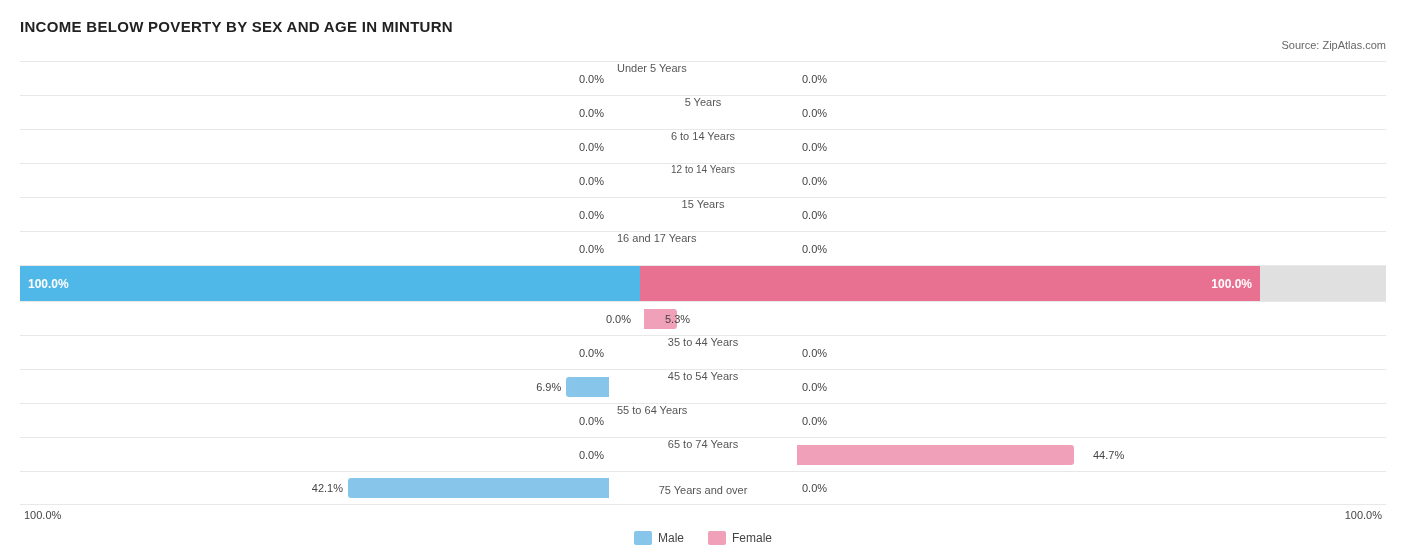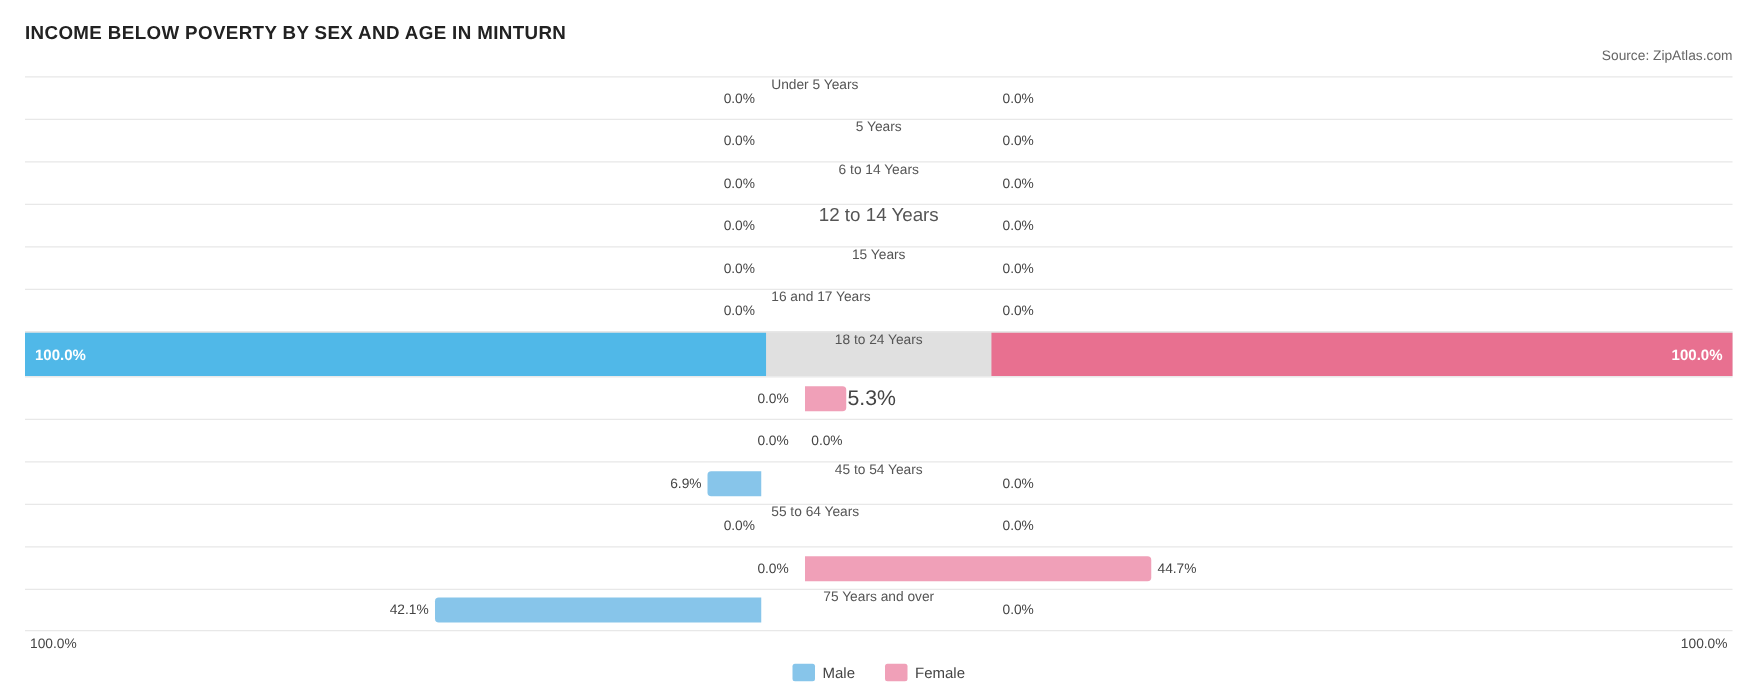--- a/index.html
+++ b/index.html
@@ -83,21 +83,21 @@
           </div>
           <div style="width: 180px; text-align: center; font-size: 11px; color: rgb(85, 85, 85); z-index: 2; flex-shrink: 0; padding: 0px 4px;">6 to 14 Years</div>
           <div style="width: 620px; display: flex; align-items: center; justify-content: flex-start; height: 100%; position: relative; padding-left: 4px; overflow: hidden;">
             <span style="position: absolute; left: 9px; font-size: 11px; color: rgb(68, 68, 68); white-space: nowrap;">0.0%</span>
           </div>
         </div>
         <div style="display: flex; align-items: stretch; width: 100%; height: 34px; border-top: 1px solid rgb(232, 232, 232); position: relative;">
           <div style="width: 620px; display: flex; align-items: center; justify-content: flex-end; height: 100%; position: relative; padding-right: 4px; overflow: hidden;">
             <span style="position: absolute; right: 9px; font-size: 11px; color: rgb(68, 68, 68); white-space: nowrap;">0.0%</span>
           </div>
-          <div style="width: 180px; text-align: center; font-size: 15px; color: rgb(85, 85, 85); z-index: 2; flex-shrink: 0; padding: 0px 4px;">12 to 14 Years</div>
+          <div style="width: 180px; text-align: center; font-size: 10px; color: rgb(85, 85, 85); z-index: 2; flex-shrink: 0; padding: 0px 4px;">12 to 14 Years</div>
           <div style="width: 620px; display: flex; align-items: center; justify-content: flex-start; height: 100%; position: relative; padding-left: 4px; overflow: hidden;">
             <span style="position: absolute; left: 9px; font-size: 11px; color: rgb(68, 68, 68); white-space: nowrap;">0.0%</span>
           </div>
         </div>
         <div style="display: flex; align-items: stretch; width: 100%; height: 34px; border-top: 1px solid rgb(232, 232, 232); position: relative;">
           <div style="width: 620px; display: flex; align-items: center; justify-content: flex-end; height: 100%; position: relative; padding-right: 4px; overflow: hidden;">
             <span style="position: absolute; right: 9px; font-size: 11px; color: rgb(68, 68, 68); white-space: nowrap;">0.0%</span>
           </div>
           <div style="width: 180px; text-align: center; font-size: 11px; color: rgb(85, 85, 85); z-index: 2; flex-shrink: 0; padding: 0px 4px;">15 Years</div>
           <div style="width: 620px; display: flex; align-items: center; justify-content: flex-start; height: 100%; position: relative; padding-left: 4px; overflow: hidden;">
@@ -111,39 +111,39 @@
           <div style="width: 180px; font-size: 11px; color: rgb(85, 85, 85); z-index: 2; flex-shrink: 0; padding: 0px 4px;">16 and 17 Years</div>
           <div style="width: 620px; display: flex; align-items: center; justify-content: flex-start; height: 100%; position: relative; padding-left: 4px; overflow: hidden;">
             <span style="position: absolute; left: 9px; font-size: 11px; color: rgb(68, 68, 68); white-space: nowrap;">0.0%</span>
           </div>
         </div>
         <div style="display: flex; align-items: stretch; width: 100%; height: 36px; border-top: 1px solid rgb(232, 232, 232); position: relative; background: rgb(224, 224, 224);">
           <div style="width: 620px; display: flex; align-items: center; justify-content: flex-end; height: 100%; position: relative; padding-right: 4px; overflow: hidden;">
             <div style="position: absolute; right: 0px; top: 0px; width: 620px; height: 100%; background: rgb(80, 184, 232);"></div>
             <span style="position: absolute; left: 8px; font-size: 12px; color: rgb(255, 255, 255); font-weight: bold; z-index: 3;">100.0%</span>
           </div>
-          <div style="width: 180px; text-align: center; font-size: 11px; color: rgb(85, 85, 85); z-index: 2; flex-shrink: 0; padding: 0px 4px;">18 to 24 Years</div>
           <div style="width: 620px; display: flex; align-items: center; justify-content: flex-start; height: 100%; position: relative; padding-left: 4px; overflow: hidden;">
             <div style="position: absolute; left: 0px; top: 0px; width: 620px; height: 100%; background: rgb(232, 112, 144);"></div>
             <span style="position: absolute; right: 8px; font-size: 12px; color: rgb(255, 255, 255); font-weight: bold; z-index: 3;">100.0%</span>
           </div>
         </div>
         <div style="display: flex; align-items: stretch; width: 100%; height: 34px; border-top: 1px solid rgb(232, 232, 232); position: relative;">
           <div style="width: 620px; display: flex; align-items: center; justify-content: flex-end; height: 100%; position: relative; padding-right: 4px; overflow: hidden;">
             <span style="position: absolute; right: 9px; font-size: 11px; color: rgb(68, 68, 68); white-space: nowrap;">0.0%</span>
           </div>
           <div style="width: 620px; display: flex; align-items: center; justify-content: flex-start; height: 100%; position: relative; padding-left: 4px; overflow: hidden;">
             <div style="height: 20px; background: rgb(240, 160, 184); border-radius: 0px 3px 3px 0px; position: absolute; left: 4px; top: 50%; transform: translateY(-50%); width: 32.86px;"></div>
-            <span style="position: absolute; left: 38px; font-size: 17px; color: rgb(68, 68, 68); white-space: nowrap;">5.3%</span>
-          </div>
-        </div>
-        <div style="display: flex; align-items: stretch; width: 100%; height: 34px; border-top: 1px solid rgb(232, 232, 232); position: relative;">
-          <div style="width: 620px; display: flex; align-items: center; justify-content: flex-end; height: 100%; position: relative; padding-right: 4px; overflow: hidden;">
-            <span style="position: absolute; right: 9px; font-size: 11px; color: rgb(68, 68, 68); white-space: nowrap;">0.0%</span>
-          </div>
+            <span style="position: absolute; left: 25px; font-size: 11px; color: rgb(68, 68, 68); white-space: nowrap;">5.3%</span>
+          </div>
+        </div>
+        <div style="display: flex; align-items: stretch; width: 100%; height: 34px; border-top: 1px solid rgb(232, 232, 232); position: relative;">
+          <div style="width: 620px; display: flex; align-items: center; justify-content: flex-end; height: 100%; position: relative; padding-right: 4px; overflow: hidden;">
+            <span style="position: absolute; right: 9px; font-size: 11px; color: rgb(68, 68, 68); white-space: nowrap;">0.0%</span>
+          </div>
+          <div style="width: 180px; text-align: center; font-size: 11px; color: rgb(85, 85, 85); z-index: 2; flex-shrink: 0; padding: 0px 4px;">35 to 44 Years</div>
           <div style="width: 620px; display: flex; align-items: center; justify-content: flex-start; height: 100%; position: relative; padding-left: 4px; overflow: hidden;">
             <span style="position: absolute; left: 9px; font-size: 11px; color: rgb(68, 68, 68); white-space: nowrap;">0.0%</span>
           </div>
         </div>
         <div style="display: flex; align-items: stretch; width: 100%; height: 34px; border-top: 1px solid rgb(232, 232, 232); position: relative;">
           <div style="width: 620px; display: flex; align-items: center; justify-content: flex-end; height: 100%; position: relative; padding-right: 4px; overflow: hidden;">
             <div style="height: 20px; background: rgb(135, 197, 234); border-radius: 3px 0px 0px 3px; position: absolute; right: 4px; top: 50%; transform: translateY(-50%); width: 42.78px;"></div>
             <span style="position: absolute; right: 51.78px; font-size: 11px; color: rgb(68, 68, 68); white-space: nowrap;">6.9%</span>
           </div>
           <div style="width: 180px; text-align: center; font-size: 11px; color: rgb(85, 85, 85); z-index: 2; flex-shrink: 0; padding: 0px 4px;">45 to 54 Years</div>
@@ -157,31 +157,32 @@
           </div>
           <div style="width: 180px; font-size: 11px; color: rgb(85, 85, 85); z-index: 2; flex-shrink: 0; padding: 0px 4px;">55 to 64 Years</div>
           <div style="width: 620px; display: flex; align-items: center; justify-content: flex-start; height: 100%; position: relative; padding-left: 4px; overflow: hidden;">
             <span style="position: absolute; left: 9px; font-size: 11px; color: rgb(68, 68, 68); white-space: nowrap;">0.0%</span>
           </div>
         </div>
         <div style="display: flex; align-items: stretch; width: 100%; height: 34px; border-top: 1px solid rgb(232, 232, 232); position: relative;">
           <div style="width: 620px; display: flex; align-items: center; justify-content: flex-end; height: 100%; position: relative; padding-right: 4px; overflow: hidden;">
             <span style="position: absolute; right: 9px; font-size: 11px; color: rgb(68, 68, 68); white-space: nowrap;">0.0%</span>
           </div>
+          <div style="width: 180px; text-align: center; font-size: 11px; color: rgb(85, 85, 85); z-index: 2; flex-shrink: 0; padding: 0px 4px;">65 to 74 Years</div>
           <div style="width: 620px; display: flex; align-items: center; justify-content: flex-start; height: 100%; position: relative; padding-left: 4px; overflow: hidden;">
             <div style="height: 20px; background: rgb(240, 160, 184); border-radius: 0px 3px 3px 0px; position: absolute; left: 4px; top: 50%; transform: translateY(-50%); width: 277.14px;"></div>
-            <span style="position: absolute; left: 286px; font-size: 11px; color: rgb(68, 68, 68); white-space: nowrap;">44.7%</span>
+            <span style="position: absolute; left: 300px; font-size: 11px; color: rgb(68, 68, 68); white-space: nowrap;">44.7%</span>
           </div>
         </div>
         <div style="display: flex; align-items: stretch; width: 100%; height: 34px; border-top: 1px solid rgb(232, 232, 232); position: relative; border-bottom: 1px solid rgb(232, 232, 232);">
           <div style="width: 620px; display: flex; align-items: center; justify-content: flex-end; height: 100%; position: relative; padding-right: 4px; overflow: hidden;">
             <div style="height: 20px; background: rgb(135, 197, 234); border-radius: 3px 0px 0px 3px; position: absolute; right: 4px; top: 50%; transform: translateY(-50%); width: 261.02px;"></div>
             <span style="position: absolute; right: 270.02px; font-size: 11px; color: rgb(68, 68, 68); white-space: nowrap;">42.1%</span>
           </div>
-          <div style="width: 180px; text-align: center; font-size: 11px; color: rgb(85, 85, 85); z-index: 2; flex-shrink: 0; padding: 0px 4px;">75 Years and over</div>
+          <div style="width: 180px; text-align: center; font-size: 11px; color: rgb(85, 85, 85); z-index: 2; flex-shrink: 0; padding: 0px 4px; margin-top: 12px;">75 Years and over</div>
           <div style="width: 620px; display: flex; align-items: center; justify-content: flex-start; height: 100%; position: relative; padding-left: 4px; overflow: hidden;">
             <span style="position: absolute; left: 9px; font-size: 11px; color: rgb(68, 68, 68); white-space: nowrap;">0.0%</span>
           </div>
         </div>
         <div style="display: flex; width: 100%; margin-top: 4px;">
           <div style="width: 620px; text-align: left; font-size: 11px; color: rgb(68, 68, 68); padding-left: 4px;">100.0%</div>
           <div style="width: 180px;"></div>
           <div style="width: 620px; text-align: right; font-size: 11px; color: rgb(68, 68, 68); padding-right: 4px;">100.0%</div>
         </div>
       </div>

